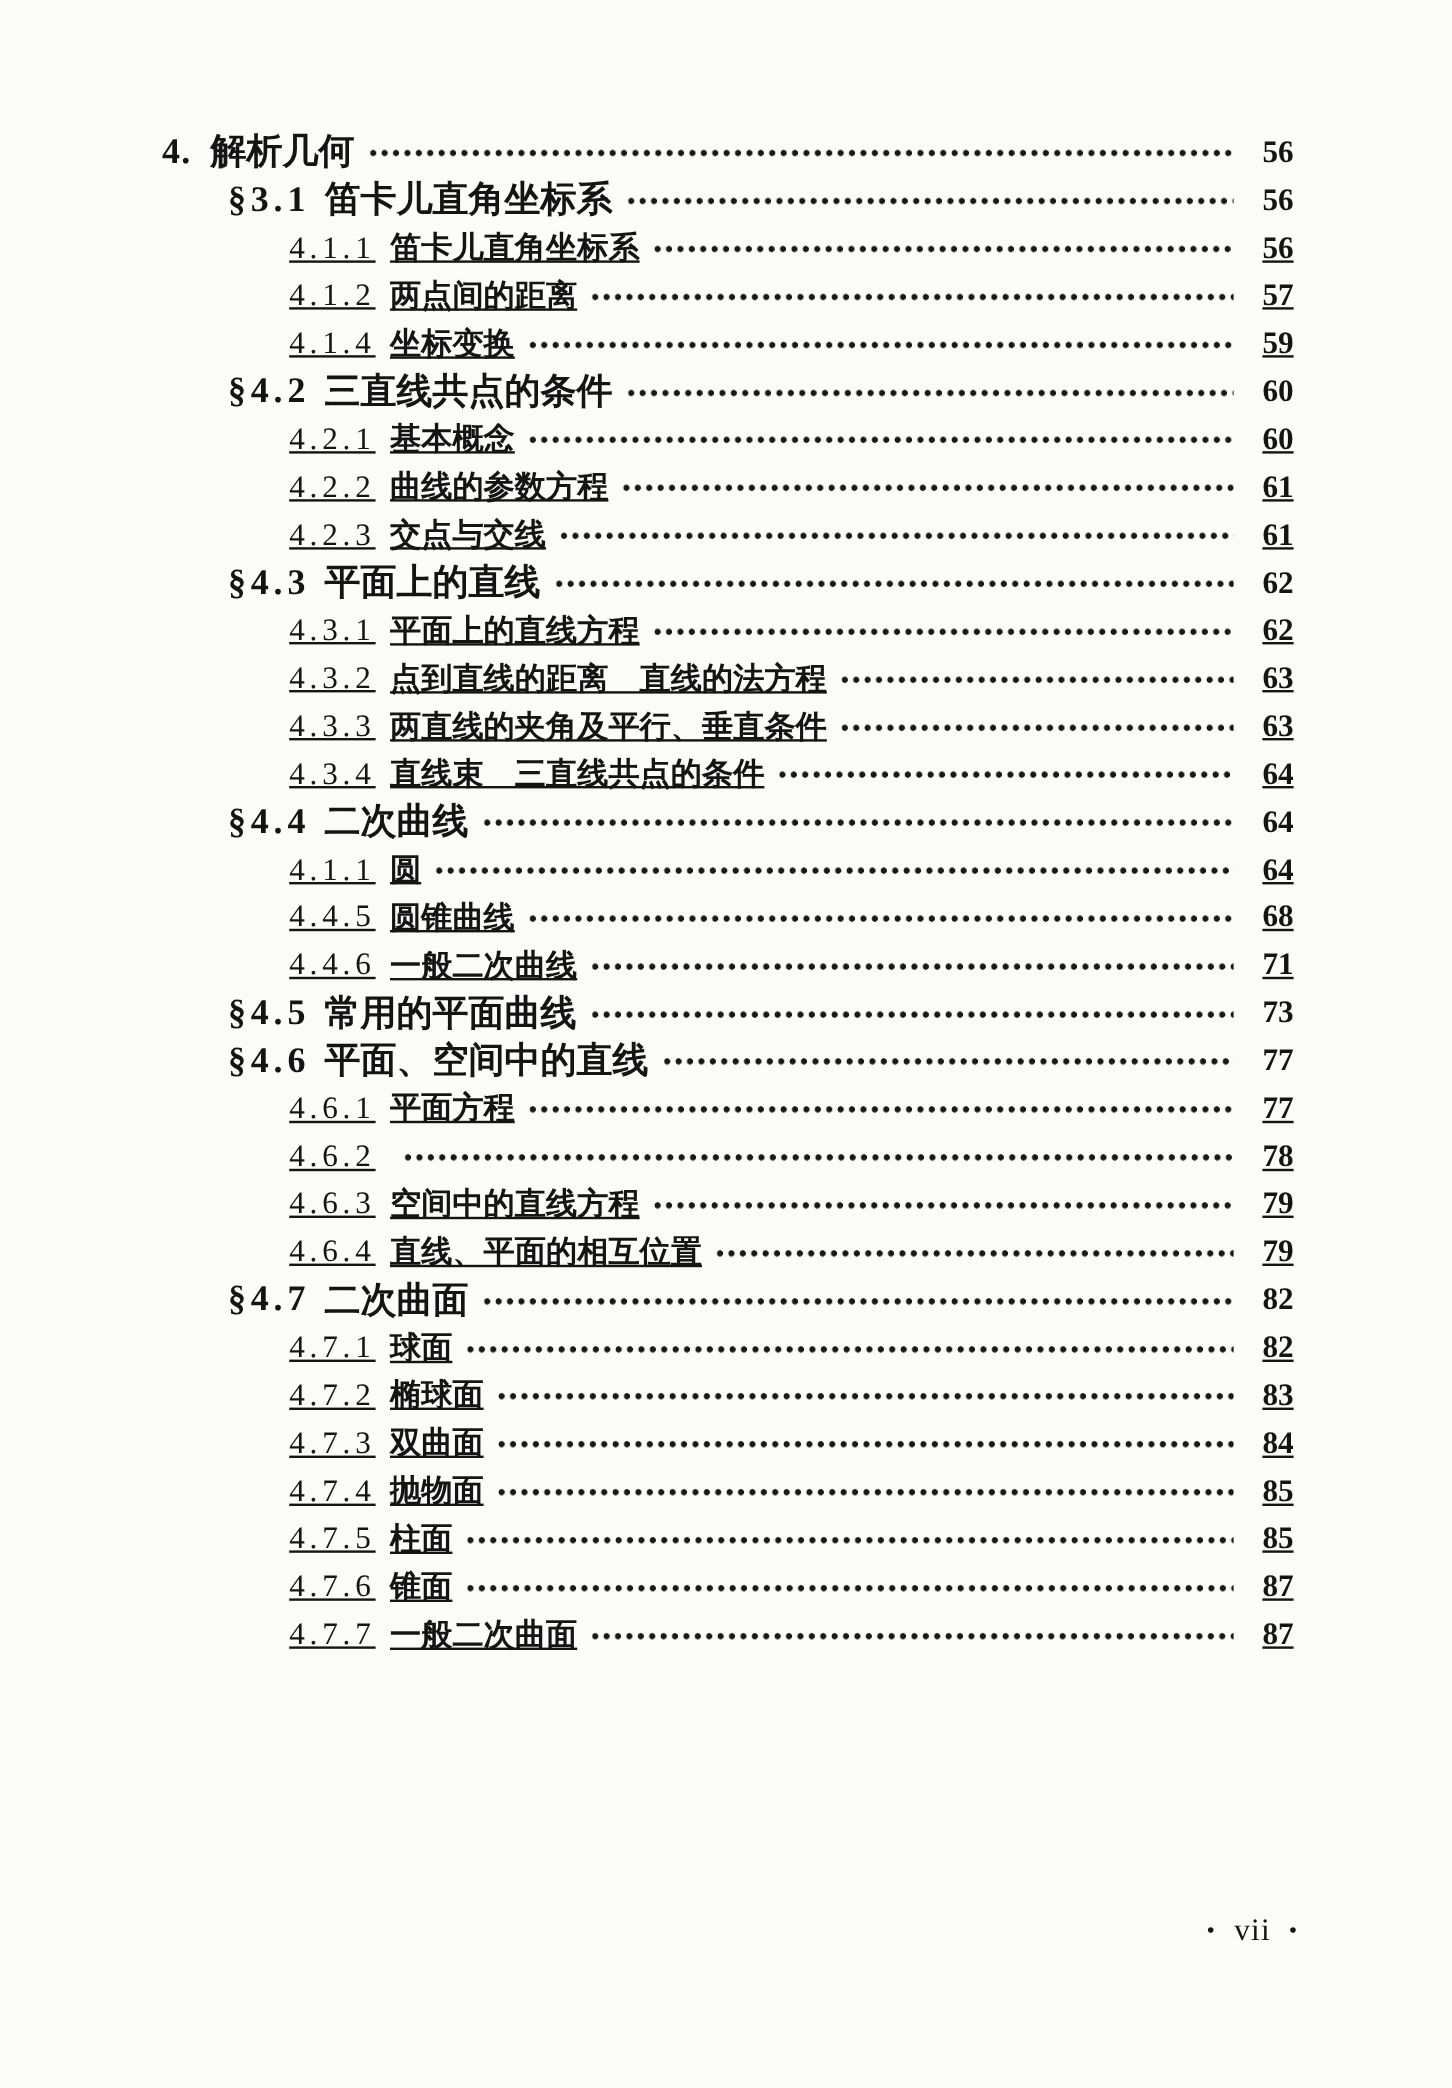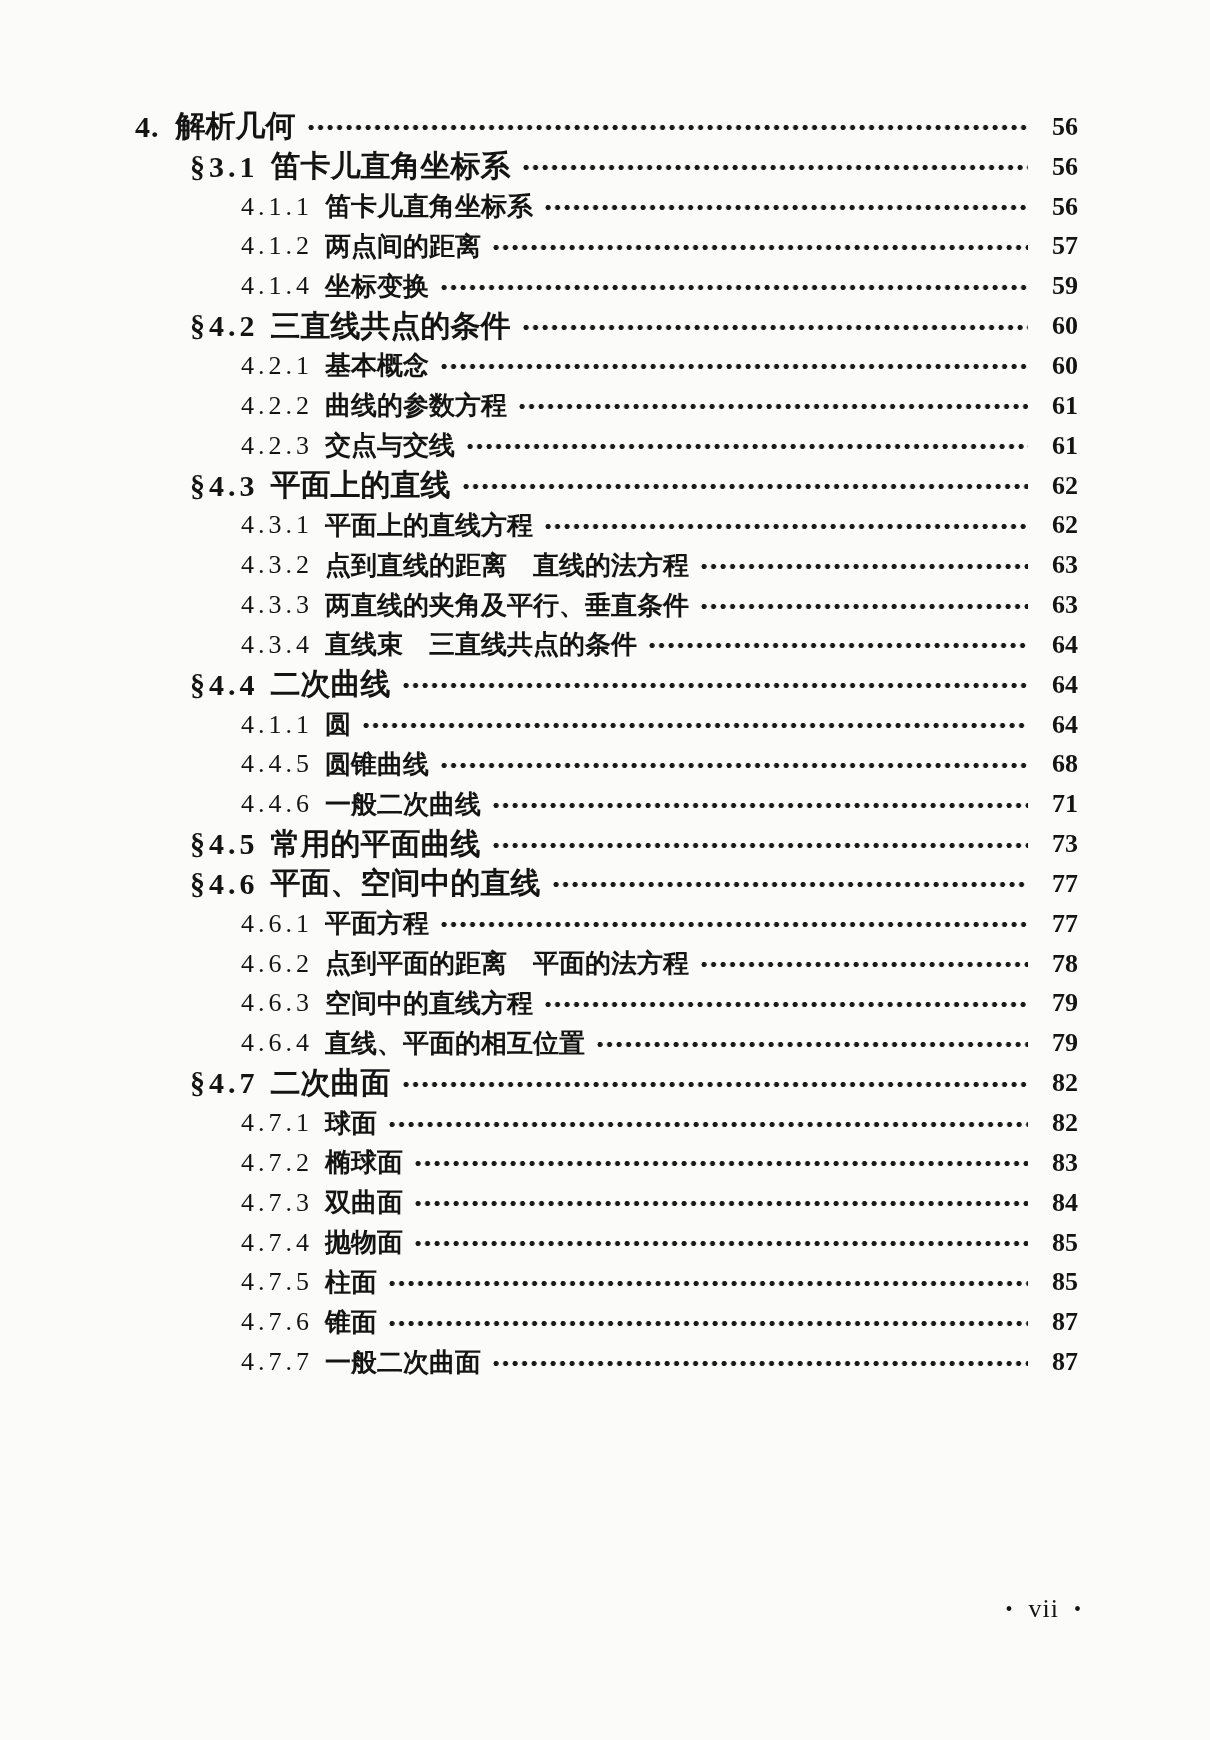--- a/index.html
+++ b/index.html
@@ -55,21 +55,21 @@
     flex: 0 0 auto;
     min-width: 46px;
     text-align: center;
     font-size: 26px;
     font-family: "Liberation Serif", "DejaVu Serif", serif;
   }
   .lvl0 { font-size: 30px; font-weight: 700; }
   .lvl0 .num { letter-spacing: 1px; margin-right: 16px; }
   .lvl1 { font-size: 30px; font-weight: 700; padding-left: 55px; }
   .lvl1 .num { font-weight: 600; }
-  .lvl2 { font-size: 26px; font-weight: 600; padding-left: 106px; }
+  .lvl2 { font-size: 26px; font-weight: 600; padding-left: 106px; text-decoration: underline; }
   .lvl2 .num { font-weight: 500; }
   .footer {
     position: absolute;
     top: 1594px;
     right: 128px;
     font-size: 26px;
     letter-spacing: 1px;
     display: flex;
     align-items: center;
     gap: 15px;
@@ -229,21 +229,20 @@
 
   <div class="row lvl2">
     <span class="num">4.6.1</span>
     <span class="title">平面方程</span>
     <span class="leader"></span>
     <span class="pg">77</span>
   </div>
 
   <div class="row lvl2">
     <span class="num">4.6.2</span>
-    <span class="title">点到平面的距离　平面的法方程</span>
     <span class="leader"></span>
     <span class="pg">78</span>
   </div>
 
   <div class="row lvl2">
     <span class="num">4.6.3</span>
     <span class="title">空间中的直线方程</span>
     <span class="leader"></span>
     <span class="pg">79</span>
   </div>

